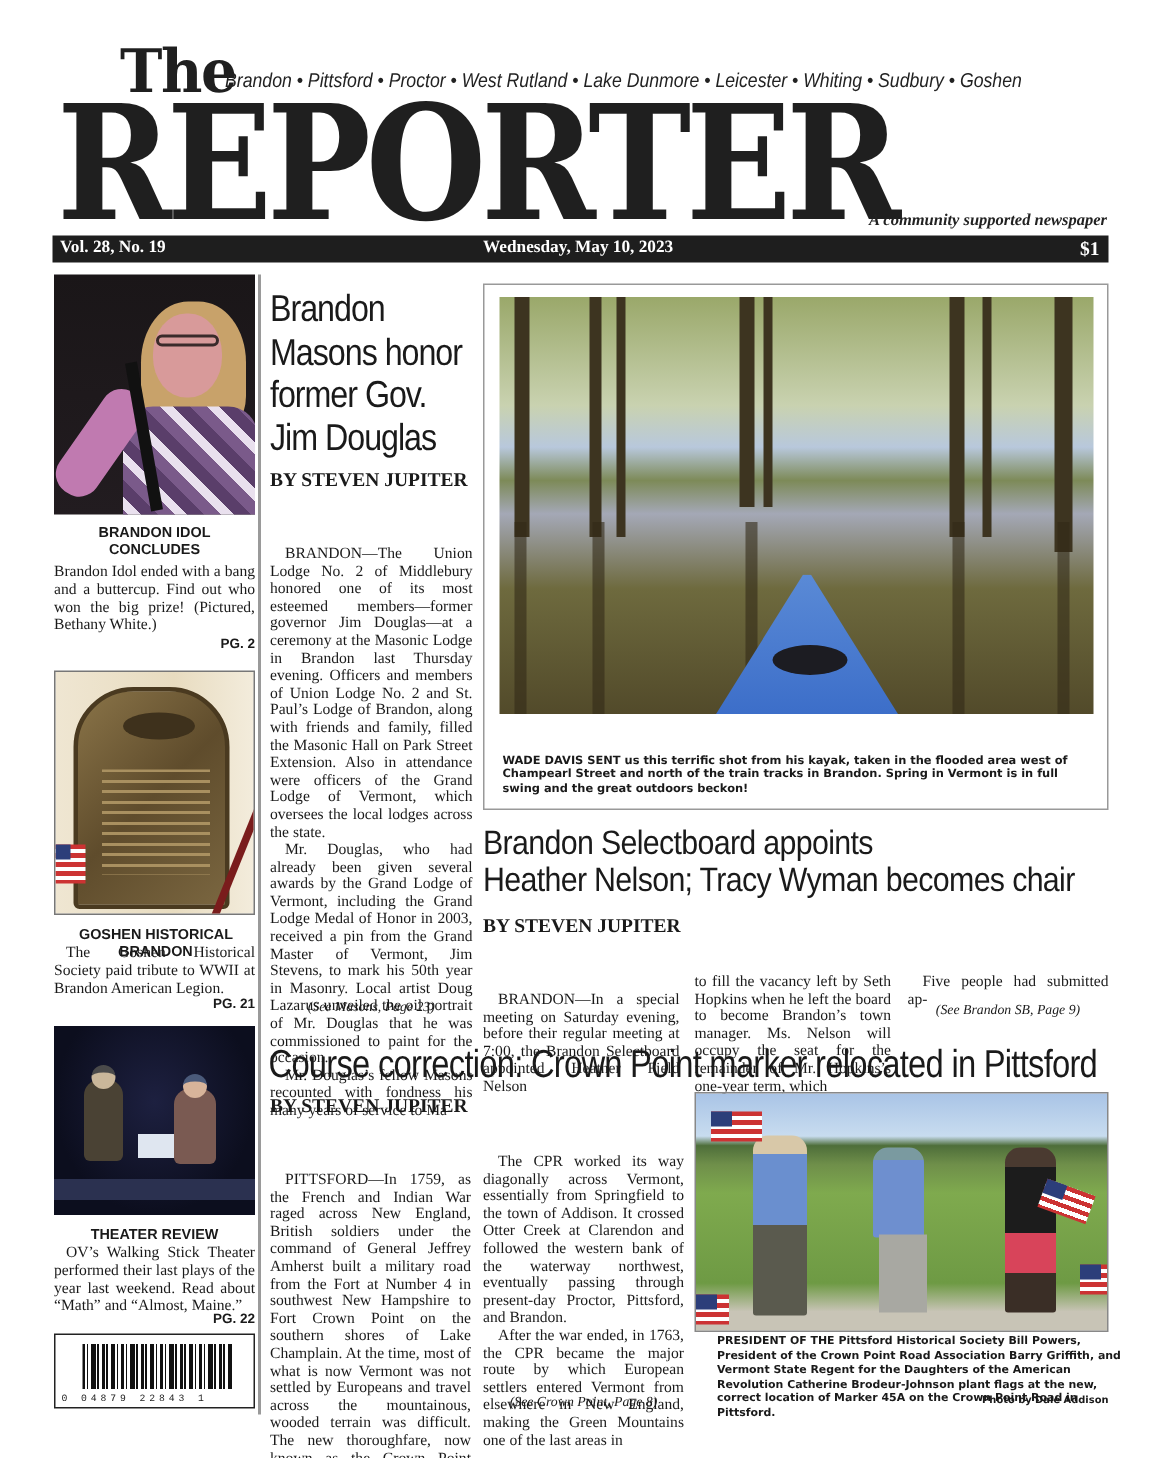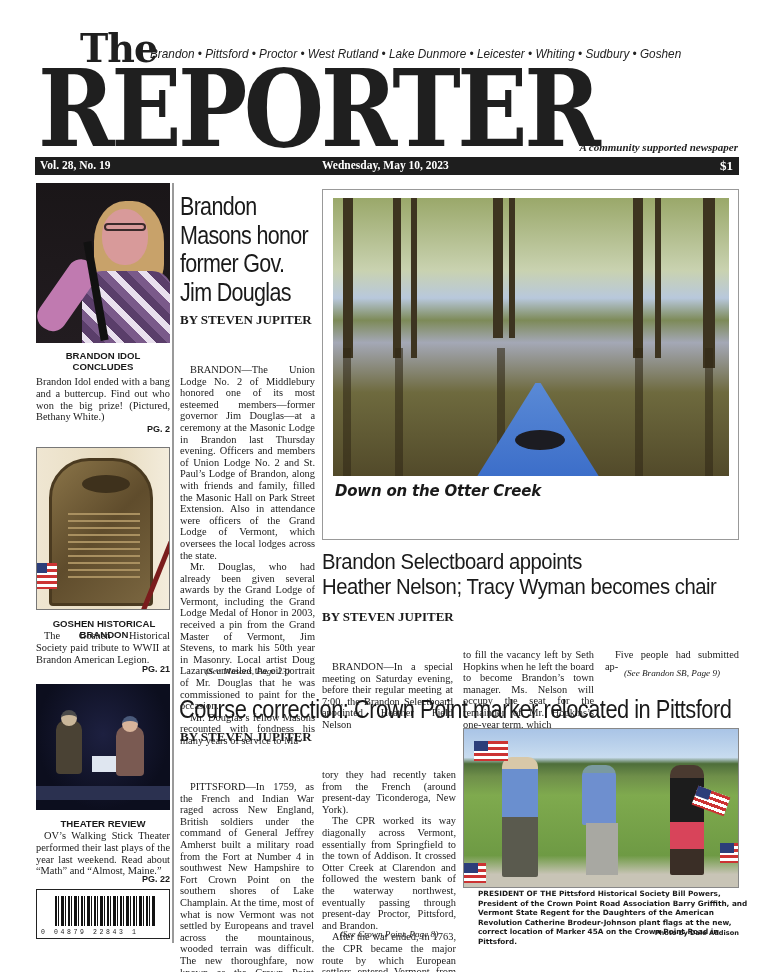--- a/index.html
+++ b/index.html
@@ -166,21 +166,21 @@
     <div class="tree" style="left:322px;width:6px;"></div>
     <div class="tree" style="left:370px;width:12px;height:170px;"></div>
     <div class="refl" style="left:10px;"></div>
     <div class="refl" style="left:62px;"></div>
     <div class="refl" style="left:164px;"></div>
     <div class="refl" style="left:302px;"></div>
     <div class="refl" style="left:372px;"></div>
     <div class="kayak"></div>
     <div class="hatch"></div>
   </div>
-  <div class="otter-title">Down on the Otter Creek</div>
+  <div class="otter-cap">WADE DAVIS SENT us this terrific shot from his kayak, taken in the flooded area west of Champearl Street and north of the train tracks in Brandon. Spring in Vermont is in full swing and the great outdoors beckon!</div>
 </div>
 
 <div class="h-select">
   <div>Brandon Selectboard appoints</div>
   <div>Heather Nelson; Tracy Wyman becomes chair</div>
 </div>
 <div class="byline" style="left:322px;top:609px;">BY STEVEN JUPITER</div>
 <div class="body-col" style="left:322px;top:621px;width:131px;">
   <p>BRANDON—In a special meeting on Saturday evening, before their regular meeting at 7:00, the Brandon Selectboard appointed Heather Fjeld Nelson</p>
 </div>
@@ -191,21 +191,20 @@
   <p>Five people had submitted ap-</p>
 </div>
 <div class="jump" style="left:605px;top:668px;width:134px;">(See Brandon SB, Page 9)</div>
 
 <div class="h-crown">Course correction: Crown Point marker relocated in Pittsford</div>
 <div class="byline" style="left:180px;top:729px;">BY STEVEN JUPITER</div>
 <div class="body-col" style="left:180px;top:741px;width:134px;">
   <p>PITTSFORD—In 1759, as the French and Indian War raged across New England, British soldiers under the command of General Jeffrey Amherst built a military road from the Fort at Number 4 in southwest New Hampshire to Fort Crown Point on the southern shores of Lake Champlain. At the time, most of what is now Vermont was not settled by Europeans and travel across the mountainous, wooded terrain was difficult. The new thoroughfare, now known as the Crown Point Road (CPR), allowed the British to move supplies across the Green Mountains to maintain the terri-</p>
 </div>
 <div class="body-col" style="left:322px;top:729px;width:134px;">
-  <div>tory they had recently taken from the French (around present-day Ticonderoga, New York).</div>
   <p>The CPR worked its way diagonally across Vermont, essentially from Springfield to the town of Addison. It crossed Otter Creek at Clarendon and followed the western bank of the waterway northwest, eventually passing through present-day Proctor, Pittsford, and Brandon.</p>
   <p>After the war ended, in 1763, the CPR became the major route by which European settlers entered Vermont from elsewhere in New England, making the Green Mountains one of the last areas in</p>
 </div>
 <div class="jump" style="left:322px;top:929px;width:134px;">(See Crown Point, Page 8)</div>
 
 <div class="p-crown">
   <div class="man1"></div>
   <div class="man2"></div>
   <div class="stone"></div>
   <div class="woman"></div>

